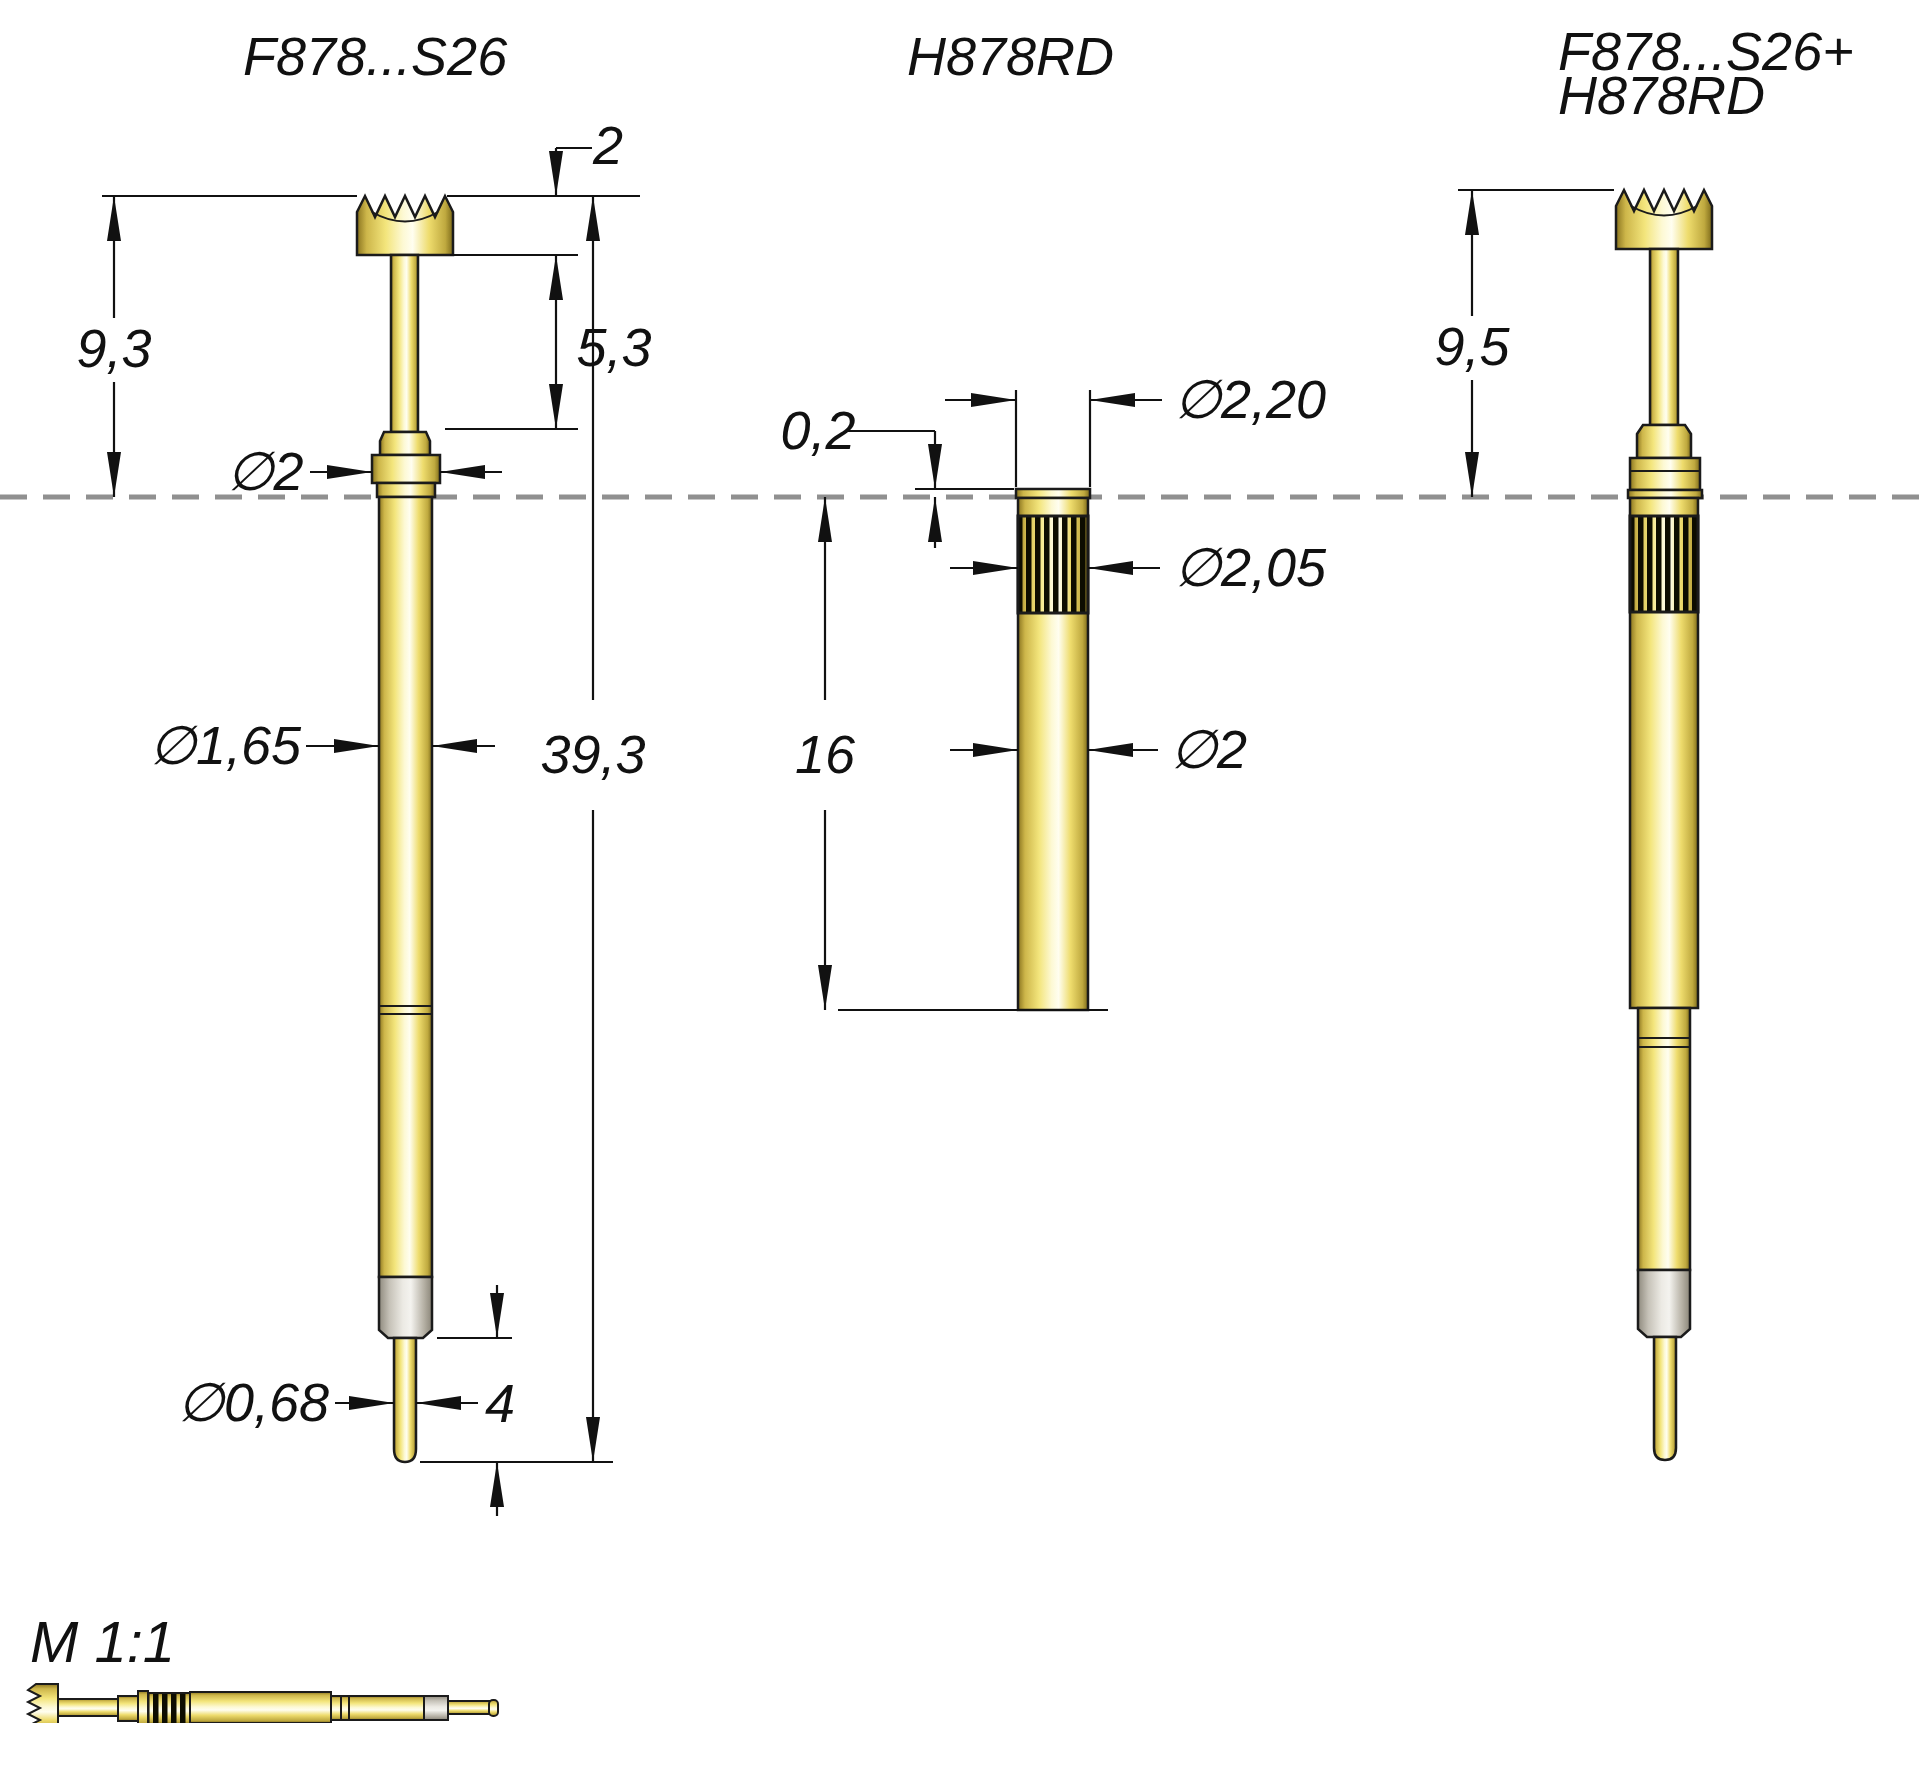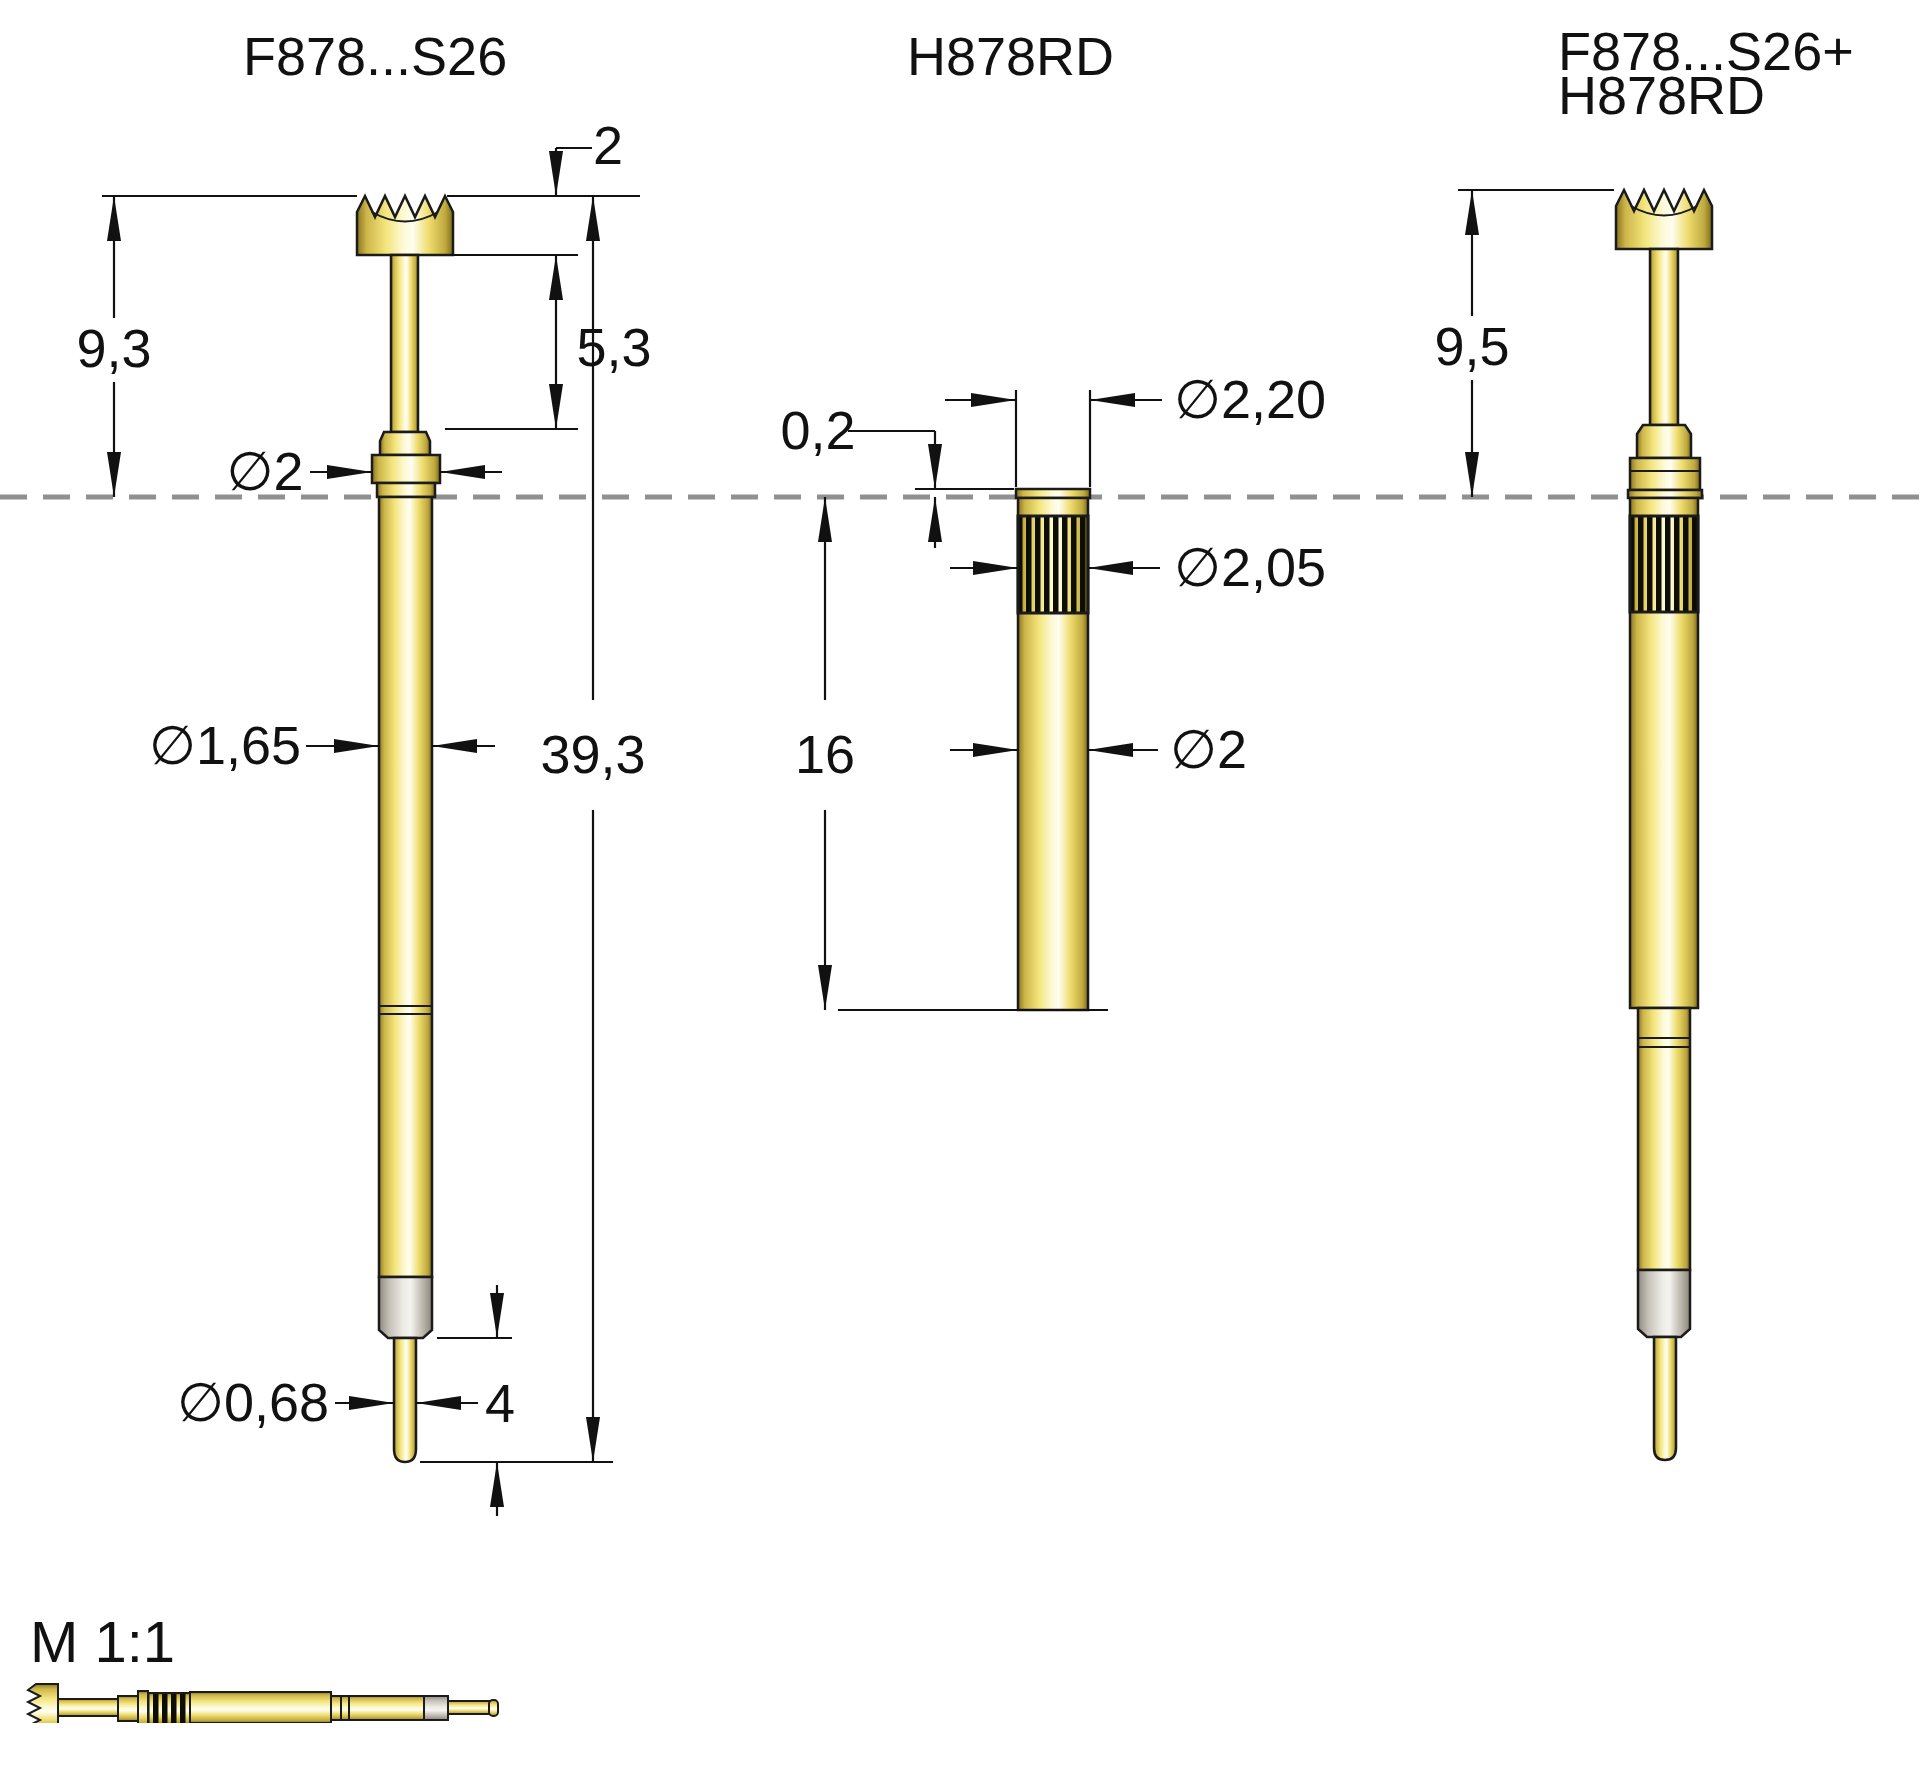--- a/index.html
+++ b/index.html
@@ -1,16 +1,16 @@
 <!DOCTYPE html>
 <html><head>
 <meta charset="utf-8">
 <style>
   html,body{margin:0;padding:0;background:#ffffff;}
-  .page{width:1920px;height:1723px;position:relative;background:#fff;font-family:"Liberation Sans",sans-serif;}
+  .page{width:1920px;height:1723px;position:relative;background:#fff;font-family:"Liberation Sans",sans-serif;font-style:italic;}
   svg{display:block;}
   text{font-family:"Liberation Sans",sans-serif;fill:#111;}
   .dimtxt{font-size:54px;}
   .title{font-size:54px;}
   .scale{font-size:58px;}
 </style>
 </head>
 <body>
 
 <div class="page">

